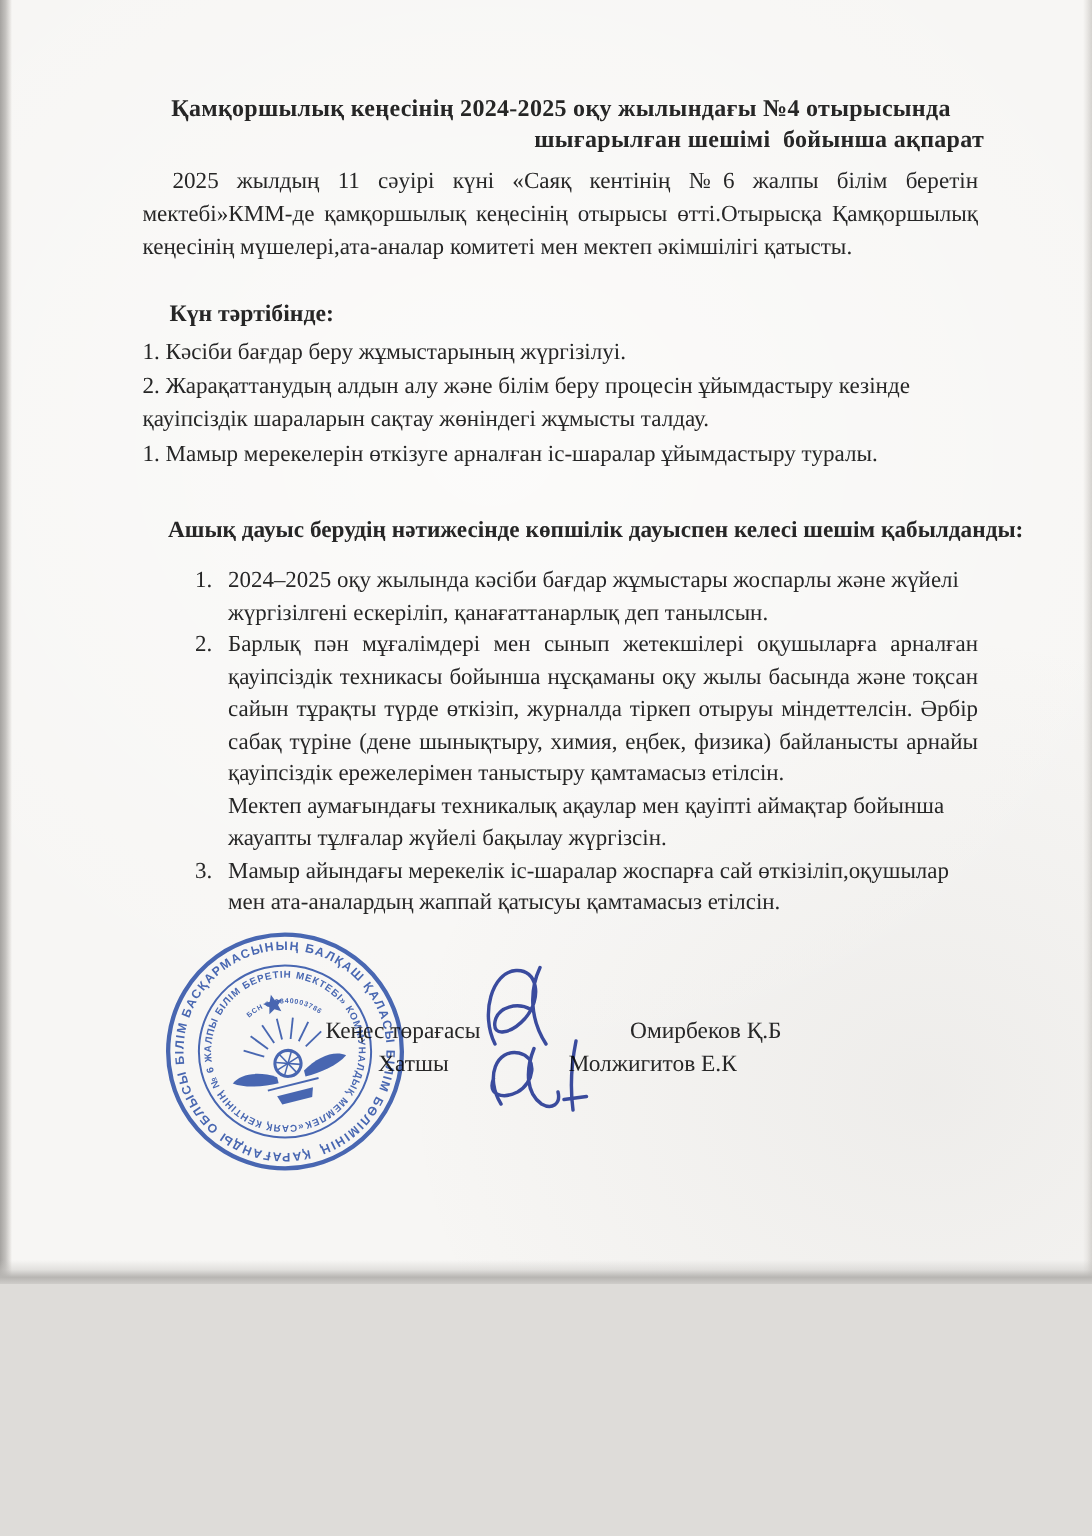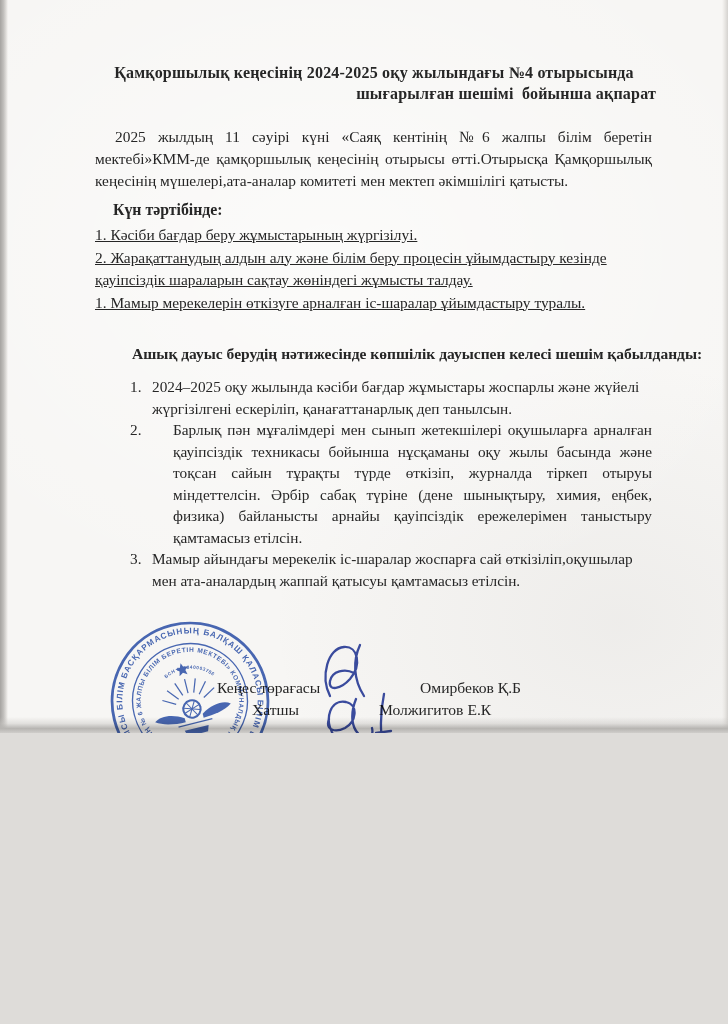--- a/index.html
+++ b/index.html
@@ -1,46 +1,46 @@
 <!DOCTYPE html>
 <html lang="kk"><head>
 <meta charset="utf-8">
 <style>
   html,body{margin:0;padding:0;background:#dedcd9;}
   .photo{
     position:relative;
-    width:728px;height:733px;
+    width:728px;height:856px;
     overflow:hidden;
     font-family:"Liberation Serif","DejaVu Serif",serif;
     color:#262626;
     background:
       radial-gradient(120% 90% at 45% 35%, rgba(255,255,255,.55) 0%, rgba(255,255,255,0) 55%),
       radial-gradient(80% 60% at 85% 85%, rgba(120,115,110,.07), rgba(0,0,0,0) 60%),
       #f7f6f4;
   }
   .edge-left{position:absolute;left:0;top:0;width:8px;height:100%;
     background:linear-gradient(90deg,#a5a3a0 0,#c2c0bd 45%,#e8e6e3 85%,rgba(232,230,227,0));}
   .edge-right{position:absolute;right:0;top:0;width:6px;height:100%;
     background:linear-gradient(270deg,#d4d2cf 0,#e9e7e4 55%,rgba(233,231,228,0));}
   .edge-bottom{position:absolute;left:0;bottom:0;width:100%;height:16px;
     background:linear-gradient(180deg,rgba(185,183,180,0) 0,rgba(200,198,195,.45) 40%,#b7b5b2 72%,#cfcdca 100%);}
   .tblock{position:absolute;}
   .title{left:92px;right:72px;top:62px;text-align:center;font-weight:bold;
     font-size:16px;line-height:21px;letter-spacing:.2px;}
   .title .l2{white-space:pre-wrap;text-align:right;}
-  .intro{left:95px;right:76px;top:126px;font-size:15.4px;line-height:22px;
+  .intro{left:95px;right:76px;top:110px;font-size:15.4px;line-height:22px;
     text-align:justify;text-indent:20px;}
   .h-agenda{left:113px;top:201px;font-weight:bold;font-size:15.8px;text-align:center;}
-  .agenda{left:95px;right:74px;top:224px;font-size:15.4px;line-height:22.5px;text-decoration:underline;}
-  .h-decision{left:112px;top:345px;font-weight:bold;font-size:15.5px;white-space:nowrap;margin-left:20px;}
+  .agenda{left:95px;right:74px;top:224px;font-size:15.4px;line-height:22.5px;}
+  .h-decision{left:112px;top:345px;font-weight:bold;font-size:15.5px;white-space:nowrap;}
   .dlist{left:130px;right:76px;top:376px;font-size:15.3px;line-height:21.5px;}
   .ditem{display:flex;}
   .dnum{width:22px;flex:none;}
   .dtext{flex:1;}
-  .just{text-align:justify;margin-left:21px;}
+  .just{text-align:justify;}
   .sig-label{position:absolute;font-size:15.6px;white-space:nowrap;}
   .stamp{position:absolute;left:108px;top:619px;width:164px;height:164px;
     mix-blend-mode:multiply;opacity:.93;transform:rotate(-14deg);}
   .stamp text{font-family:"Liberation Sans","DejaVu Sans",sans-serif;font-weight:bold;}
   .sig-svg{position:absolute;left:308px;top:638px;width:124px;height:112px;
     mix-blend-mode:multiply;opacity:.92;}
 </style>
 </head>
 <body>
 
@@ -68,20 +68,21 @@
 
   <div class="tblock dlist">
     <div class="ditem">
       <div class="dnum">1.</div>
       <div class="dtext">2024–2025 оқу жылында кәсіби бағдар жұмыстары жоспарлы және жүйелі жүргізілгені ескеріліп, қанағаттанарлық деп танылсын.</div>
     </div>
     <div class="ditem">
       <div class="dnum">2.</div>
       <div class="dtext">
         <div class="just">Барлық пән мұғалімдері мен сынып жетекшілері оқушыларға арналған қауіпсіздік техникасы бойынша нұсқаманы оқу жылы басында және тоқсан сайын тұрақты түрде өткізіп, журналда тіркеп отыруы міндеттелсін. Әрбір сабақ түріне (дене шынықтыру, химия, еңбек, физика) байланысты арнайы қауіпсіздік ережелерімен таныстыру қамтамасыз етілсін.</div>
+        <div>Мектеп аумағындағы техникалық ақаулар мен қауіпті аймақтар бойынша жауапты тұлғалар жүйелі бақылау жүргізсін.</div>
       </div>
     </div>
     <div class="ditem">
       <div class="dnum">3.</div>
       <div class="dtext">Мамыр айындағы мерекелік іс-шаралар жоспарға сай өткізіліп,оқушылар мен ата-аналардың жаппай қатысуы қамтамасыз етілсін.</div>
     </div>
   </div>
 
   <div class="sig-label" style="left:217px;top:679px;">Кеңес төрағасы</div>
   <div class="sig-label" style="left:252px;top:701px;">Хатшы</div>

